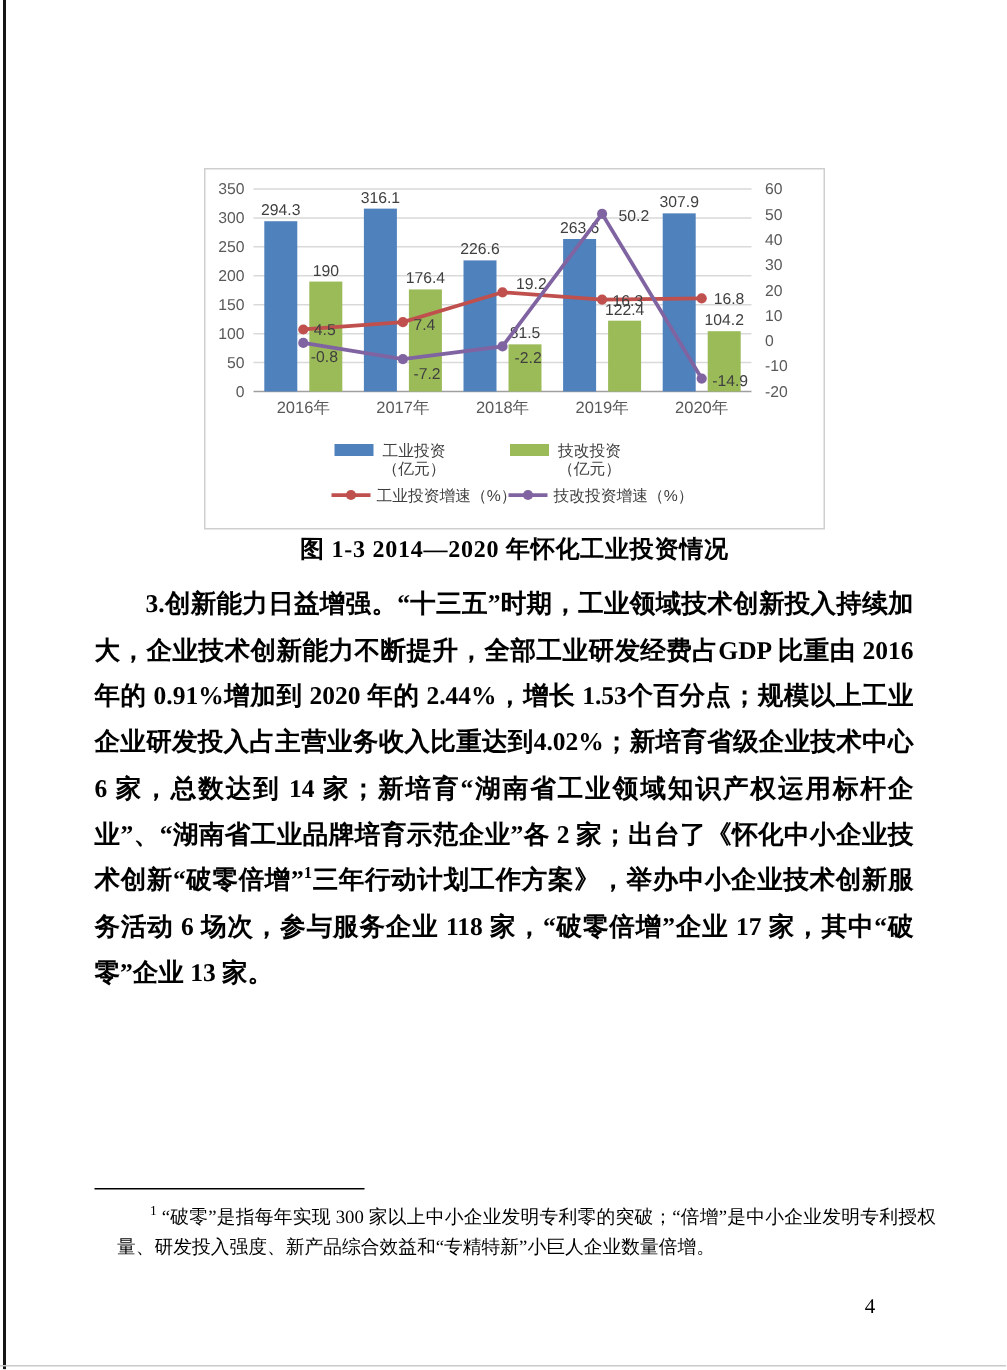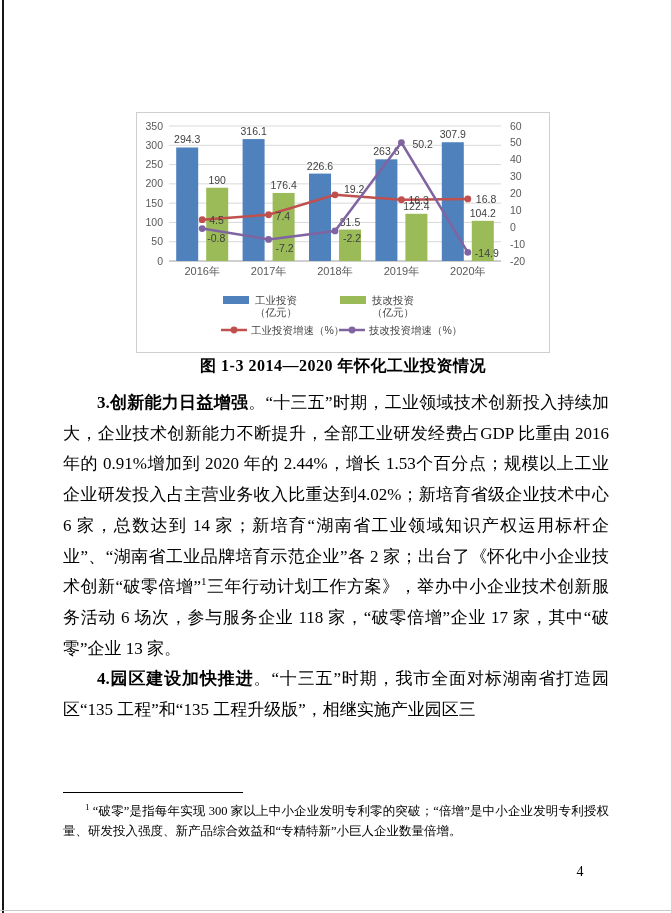--- a/index.html
+++ b/index.html
@@ -19,26 +19,26 @@
 
   .caption {
     position:absolute; left:136px; top:356px; width:414px; text-align:center;
     font-weight:bold; font-size:16px; letter-spacing:0.5px;
   }
 
   .content {
     position:absolute; left:63px; top:388px; width:546px;
     font-size:17px; line-height:30.7px; text-align:justify;
   }
-  .content p { margin:0; text-indent:34px; }
+  .content p { margin:0; text-indent:34px;font-weight:bold; }
   .content sup { font-size:11px; line-height:0; }
 
   .footnote-sep { position:absolute; left:63px; top:792px; width:180px; height:0; border-top:1px solid #000; }
   .footnote {
-    position:absolute; left:63px; top:797px; width:546px;
+    position:absolute; left:78px; top:797px; width:546px;
     font-size:12.5px; line-height:20px; text-align:justify; text-indent:22px;
   }
   .footnote sup { font-size:9px; }
 
   .page-number { position:absolute; left:558px; top:864px; width:44px; text-align:center; font-size:14px; }
 </style>
 </head>
 <body>
 
 <div class="page">
@@ -131,20 +131,19 @@
         <line x1="202" y1="217" x2="228" y2="217" stroke="#8064A2" stroke-width="2.5"></line>
         <circle cx="215" cy="217" r="3.4" fill="#8064A2"></circle>
         <text x="232" y="221" font-size="10.5" fill="#3f3f3f" text-anchor="start">技改投资增速（%）</text>
       </svg>
     </div>
 
   <div class="caption">图 1-3 2014—2020 年怀化工业投资情况</div>
 
   <div class="content">
     <p><b>3.创新能力日益增强</b><span>。“十三五”时期，工业领域技术创新投入持续加大，企业技术创新能力不断提升，全部工业研发经费占GDP 比重由 2016 年的 0.91%增加到 2020 年的 2.44%，增长 1.53个百分点；规模以上工业企业研发投入占主营业务收入比重达到4.02%；新培育省级企业技术中心 6 家，总数达到 14 家；新培育“湖南省工业领域知识产权运用标杆企业”、“湖南省工业品牌培育示范企业”各 2 家；出台了《怀化中小企业技术创新“破零倍增”</span><sup>1</sup><span>三年行动计划工作方案》，举办中小企业技术创新服务活动 6 场次，参与服务企业 118 家，“破零倍增”企业 17 家，其中“破零”企业 13 家。</span></p>
-    <p><b>4.园区建设加快推进</b><span>。“十三五”时期，我市全面对标湖南省打造园区“135 工程”和“135 工程升级版”，相继实施产业园区三</span></p>
   </div>
 
   <div class="footnote-sep"></div>
   <div class="footnote"><sup>1</sup>&nbsp;<span>“破零”是指每年实现 300 家以上中小企业发明专利零的突破；“倍增”是中小企业发明专利授权量、研发投入强度、新产品综合效益和“专精特新”小巨人企业数量倍增。</span></div>
 
   <div class="page-number">4</div>
 </div>
 
 </body></html>

